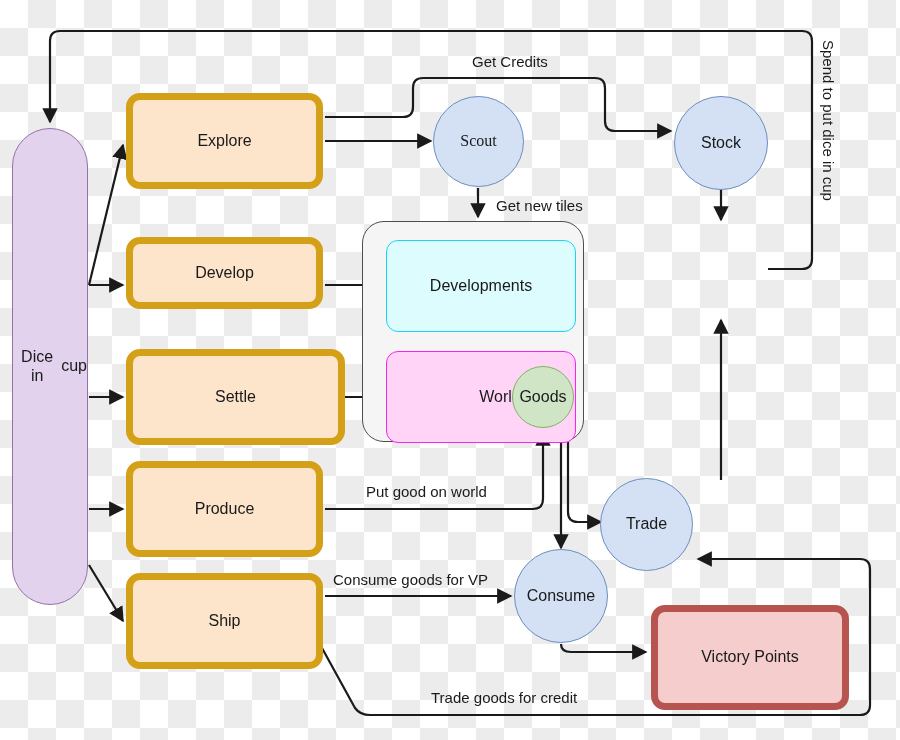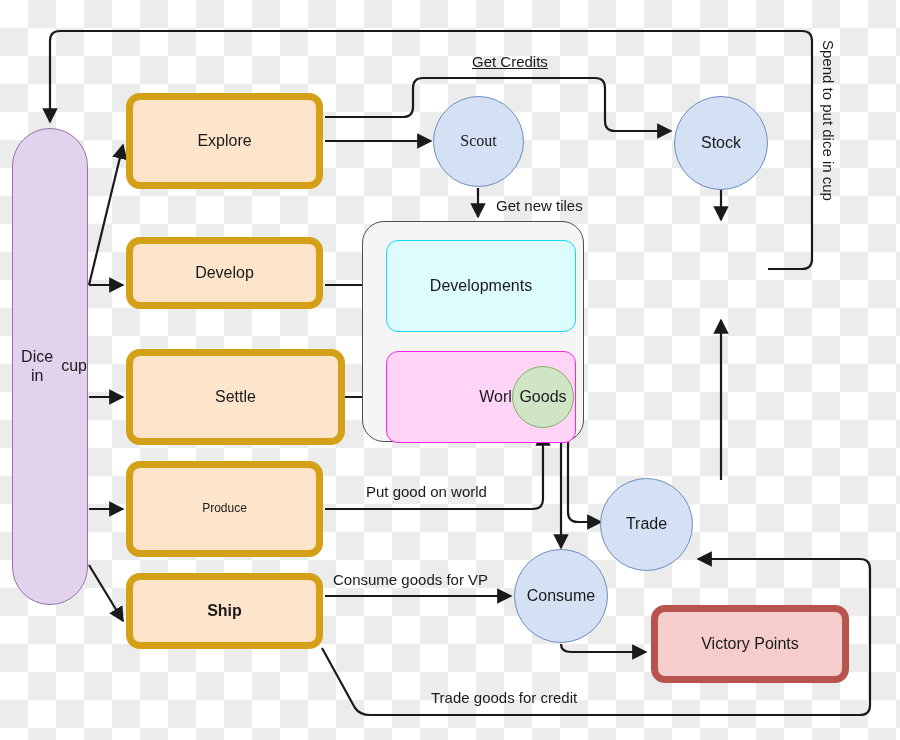--- a/index.html
+++ b/index.html
@@ -133,26 +133,26 @@
               background:#fde5cb; border:7px solid #d4a017; font-size:16px;">
     <span>Develop</span>
   </div>
 
   <div class="node-shape action-box" style="left:126px; top:349px; width:219px; height:96px;
               background:#fde5cb; border:7px solid #d4a017; font-size:16px;">
     <span>Settle</span>
   </div>
 
   <div class="node-shape action-box" style="left:126px; top:461px; width:197px; height:96px;
-              background:#fde5cb; border:7px solid #d4a017; font-size:12px;">
+              background:#fde5cb; border:7px solid #d4a017; font-size:16px;">
     <span>Produce</span>
   </div>
 
-  <div class="node-shape action-box" style="left:126px; top:573px; width:197px; height:76px;
-              background:#fde5cb; border:7px solid #d4a017; font-size:16px;font-weight:bold;">
+  <div class="node-shape action-box" style="left:126px; top:573px; width:197px; height:96px;
+              background:#fde5cb; border:7px solid #d4a017; font-size:16px;">
     <span>Ship</span>
   </div>
 
   <div class="node-shape" style="left:362px; top:221px; width:222px; height:221px;
               background:#f5f5f5; border:1.6px solid #4d4d4d; border-radius:22px;"></div>
 
   <div class="node-shape" style="left:386px; top:240px; width:190px; height:92px;
               background:#ddfcfd; border:1.8px solid #16d5f8; border-radius:12px; font-size:16px;">
     <span>Developments</span>
   </div>
@@ -182,26 +182,26 @@
   <div class="node-shape circle" style="left:600px; top:478px; width:93px; height:93px;
               background:#d4e1f5; border:1.8px solid #6c8ebf; font-size:16px;">
     <span>Trade</span>
   </div>
 
   <div class="node-shape circle" style="left:514px; top:549px; width:94px; height:94px;
               background:#d4e1f5; border:1.8px solid #6c8ebf; font-size:16px;">
     <span>Consume</span>
   </div>
 
-  <div class="node-shape action-box" style="left:651px; top:605px; width:198px; height:78px;
+  <div class="node-shape action-box" style="left:651px; top:605px; width:198px; height:105px;
               background:#f5cdcd; border:7px solid #b85450; font-size:16px;">
     <span>Victory Points</span>
   </div>
 
-  <div class="edge-label" style="left:472px; top:54px;text-decoration:underline;">Get Credits</div>
+  <div class="edge-label" style="left:472px; top:54px;">Get Credits</div>
 
   <div class="edge-label" style="left:496px; top:198px;">Get new tiles</div>
 
   <div class="edge-label vertical" style="left:836px; top:40px;">Spend to put dice in cup</div>
 
   <div class="edge-label" style="left:366px; top:484px;">Put good on world</div>
 
   <div class="edge-label" style="left:333px; top:572px;">Consume goods for VP</div>
 
   <div class="edge-label" style="left:431px; top:690px;">Trade goods for credit</div>

